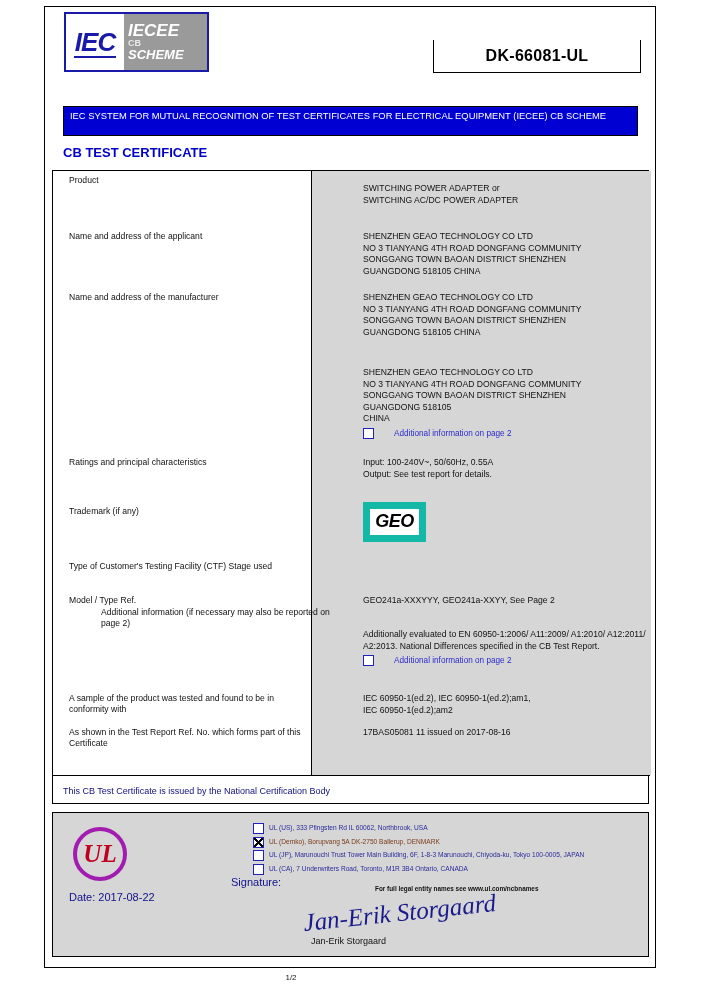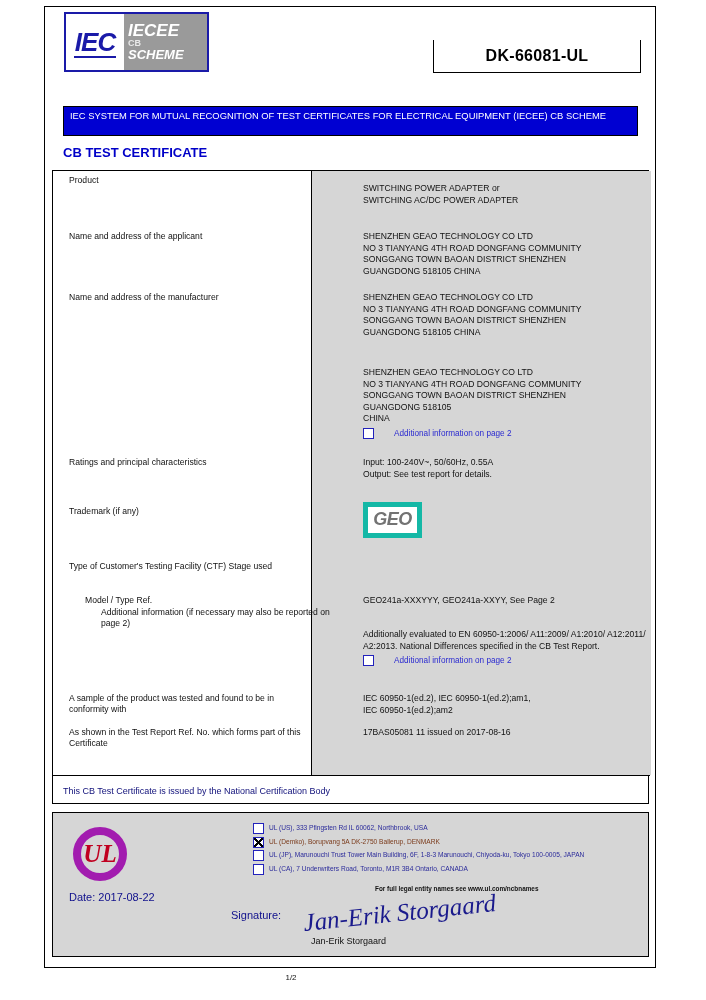--- a/index.html
+++ b/index.html
@@ -235,28 +235,28 @@
       linear-gradient(-45deg, transparent 44%, #000 44%, #000 56%, transparent 56%);
   }
   .bluelink {
     color: #2a2ad0;
     font-size: 8.2px;
   }
   .geo-logo {
     width: 49px;
     height: 26px;
     background: #ffffff;
-    border: 5px solid #14b8a6;
+    border: 7px solid #14b8a6;
     display: flex;
     align-items: center;
     justify-content: center;
     font-size: 18px;
     font-weight: bold;
     font-style: italic;
-    color: #737373;
+    color: #000000;
     letter-spacing: -0.5px;
   }
   .issued-line {
     position: absolute;
     left: 63px;
     top: 786px;
     font-size: 9px;
     color: #10107a;
   }
   
@@ -269,21 +269,21 @@
     background: #d6d6d6;
     border: 1px solid #000;
     box-sizing: border-box;
   }
   .ul-mark {
     position: absolute;
     left: 20px;
     top: 14px;
     width: 54px;
     height: 54px;
-    border: 8px solid #a21caf;
+    border: 4px solid #a21caf;
     border-radius: 50%;
     box-sizing: border-box;
     display: flex;
     align-items: center;
     justify-content: center;
     color: #c00020;
     font-size: 25px;
     font-weight: bold;
     font-style: italic;
     font-family: "Liberation Serif", serif;
@@ -317,21 +317,21 @@
   .date-line {
     position: absolute;
     left: 16px;
     top: 78px;
     font-size: 11px;
     color: #10108c;
   }
   .sig-label {
     position: absolute;
     left: 178px;
-    top: 96px;
+    top: 63px;
     font-size: 11px;
     color: #10108c;
   }
   .sig-script {
     position: absolute;
     left: 250px;
     top: 86px;
     font-size: 25px;
     font-style: italic;
     font-family: "Liberation Serif", serif;
@@ -418,21 +418,21 @@
 Output: See test report for details.</div>
 
     <div class="lbl" style="top:335px;">Trademark (if any)</div>
     <div class="val" style="top:331px;">
       <div class="geo-logo">GEO</div>
     </div>
 
     <div class="lbl" style="top:390px;">Type of Customer's Testing Facility (CTF) Stage used</div>
     <div class="val" style="top:390px;"></div>
 
-    <div class="lbl" style="top:424px;margin-left:16px;">Model / Type Ref.</div>
+    <div class="lbl" style="top:424px;">Model / Type Ref.</div>
     <div class="val" style="top:424px;">GEO241a-XXXYYY, GEO241a-XXYY, See Page 2</div>
 
     <div class="lbl" style="top:436px;margin-left:32px;">Additional information (if necessary may also be reported on page 2)</div>
     <div class="val" style="top:458px;">
       <div>Additionally evaluated to EN 60950-1:2006/ A11:2009/ A1:2010/ A12:2011/ A2:2013. National Differences specified in the CB Test Report.</div>
       <div class="checkline">
         <span class="chk"></span>
         <span class="bluelink">Additional information on page 2</span>
       </div>
     </div>

